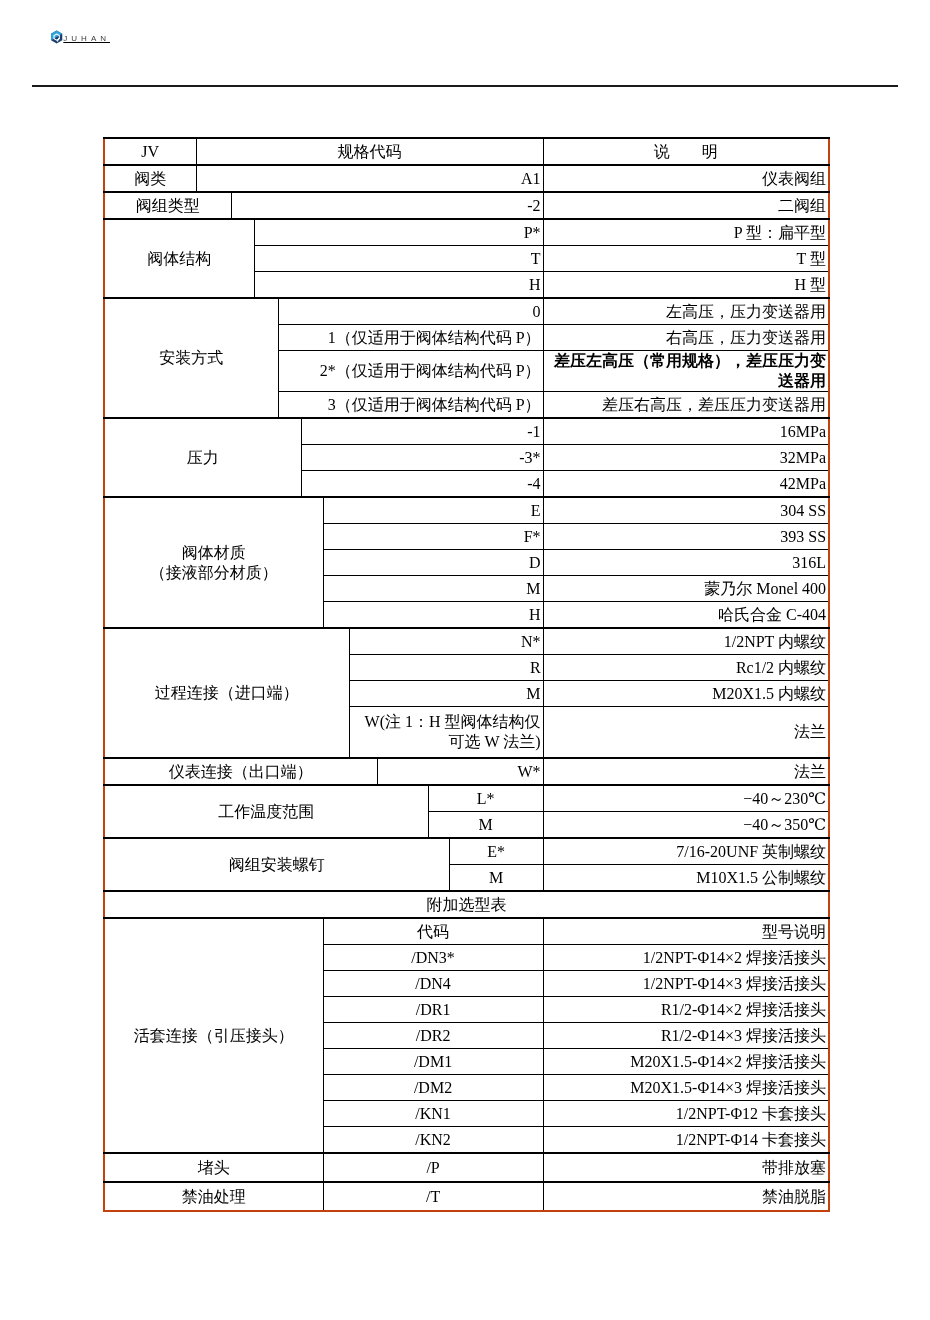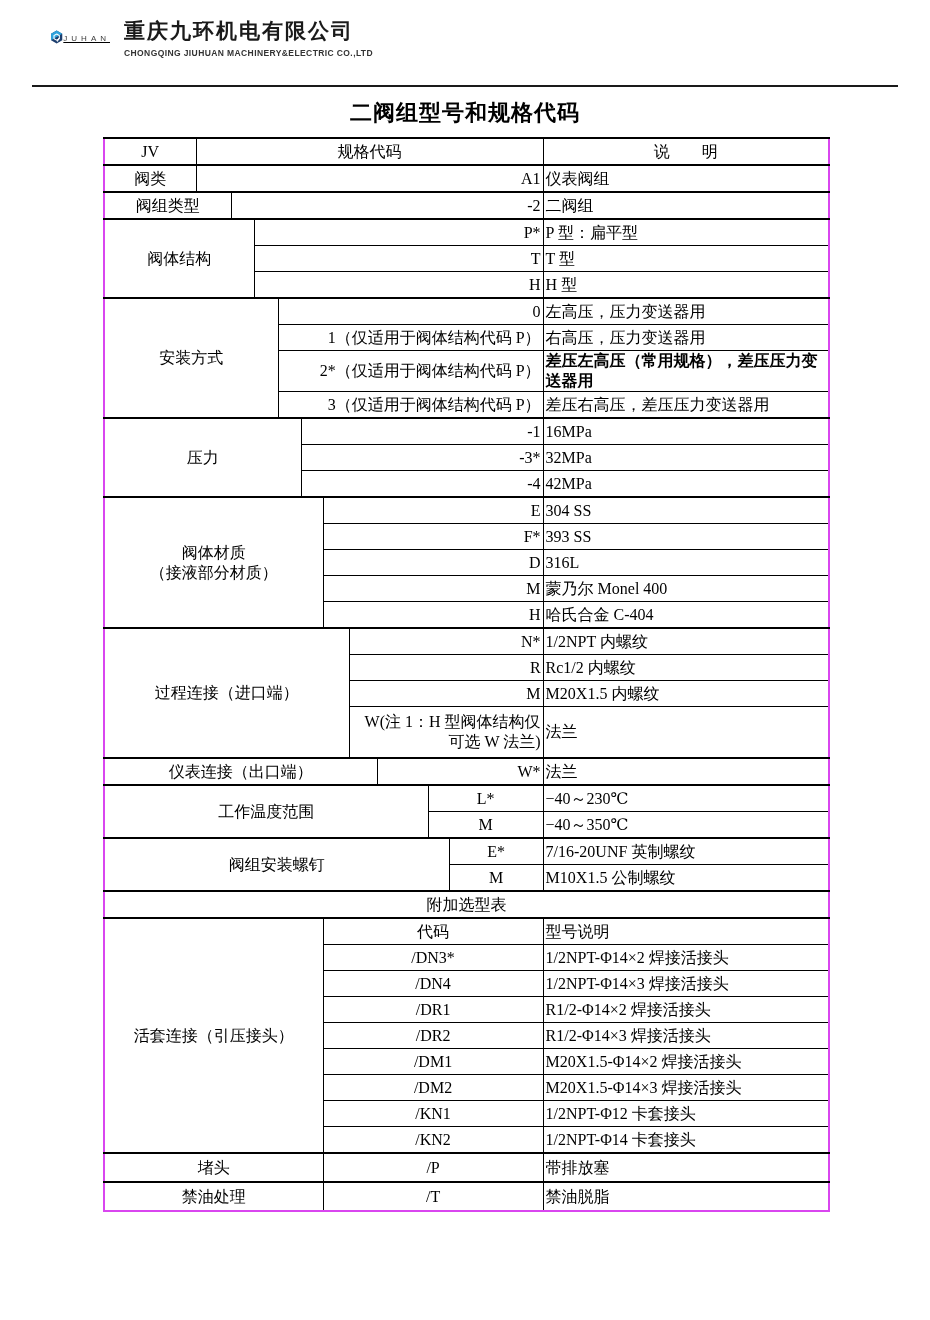--- a/index.html
+++ b/index.html
@@ -16,28 +16,28 @@
               font-size:21px;letter-spacing:2px;color:#1a1a1a;line-height:1.15;}
   .company-en{font-family:"Liberation Sans","DejaVu Sans",sans-serif;font-weight:700;
               font-size:8.5px;letter-spacing:.4px;color:#333;margin-top:5px;}
   .head-rule{position:absolute;top:85px;left:32px;width:866px;border-top:2px solid #1a1a1a;}
   
   .doc-title{position:absolute;top:98px;left:0;width:930px;text-align:center;
              font-family:"Liberation Sans","DejaVu Sans",sans-serif;
              font-weight:700;font-size:22px;letter-spacing:1px;}
   
   table.spec{position:absolute;top:137px;left:103px;width:725px;border-collapse:collapse;
-             table-layout:fixed;border:2px solid #d946ef;}
+             table-layout:fixed;border:2px solid #c2410c;}
   table.spec td{border:1px solid #000;height:25px;padding:0 2px;font-size:16px;
                 line-height:20px;overflow:hidden;}
   tr.sec td{border-top-width:2px;}
   td.lbl{text-align:center;}
   td.code{text-align:right;padding-left:7px;}
   td.code-c{text-align:center;}
-  td.desc{text-align:left;}
+  td.desc{text-align:right;}
   td.banner{text-align:center;}
   .code-k{display:inline-block;width:52px;}
   td.bold-sm{font-family:"Liberation Sans","DejaVu Sans",sans-serif;
              font-weight:700;font-size:13px;}
   td.wrapcell{line-height:22px;padding-top:2px;padding-bottom:2px;}
   tr.tall td{height:50px;}
   tr.h27 td{height:27px;}
   .lbl-line{display:block;}
 </style>
 </head>
@@ -48,28 +48,23 @@
   <div class="letterhead">
     <div class="logo-wrap">
       <svg width="56" height="48" viewBox="0 0 100 100">
         <polygon points="50,2 92,26 92,74 50,98 8,74 8,26" fill="#1c3e6e"></polygon>
         <polygon points="50,2 92,26 50,50 8,74 8,26" fill="#2fa3dc"></polygon>
         <path d="M50 28 L70 40 L70 62 L50 74 L30 62 L30 40 Z" fill="none" stroke="#ffffff" stroke-width="8"></path>
         <path d="M67 60 L54 84" stroke="#ffffff" stroke-width="9"></path>
       </svg>
       <span class="logo-text">JUHAN</span>
     </div>
-    <div class="company">
-      <div class="company-cn">重庆九环机电有限公司</div>
-      <div class="company-en">CHONGQING JIUHUAN MACHINERY&amp;ELECTRIC CO.,LTD</div>
-    </div>
   </div>
   <div class="head-rule"></div>
 
-  <div class="doc-title">二阀组型号和规格代码</div>
 
   <table class="spec">
     <colgroup>
       <col style="width:92px">
         <col style="width:35px">
         <col style="width:23px">
         <col style="width:24px">
       <col style="width:23px">
         <col style="width:22px">
         <col style="width:26px">

